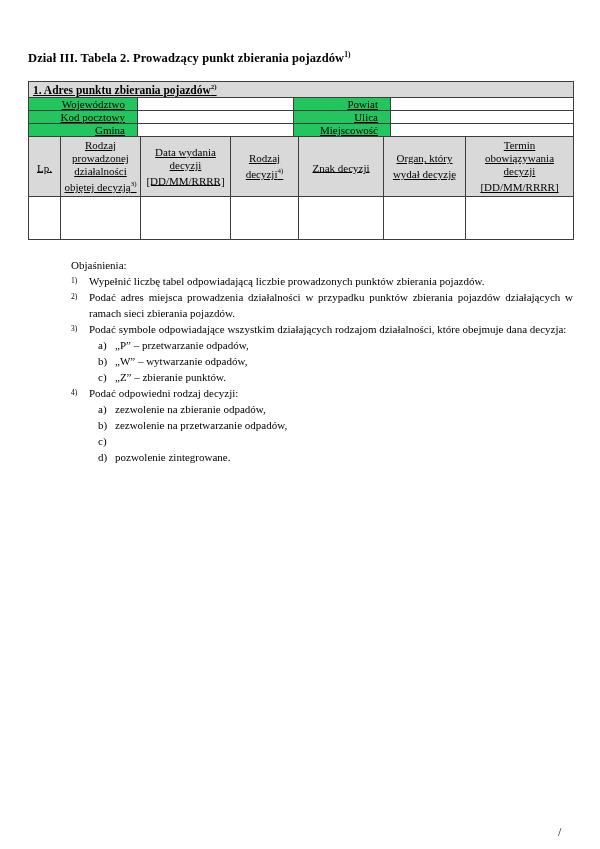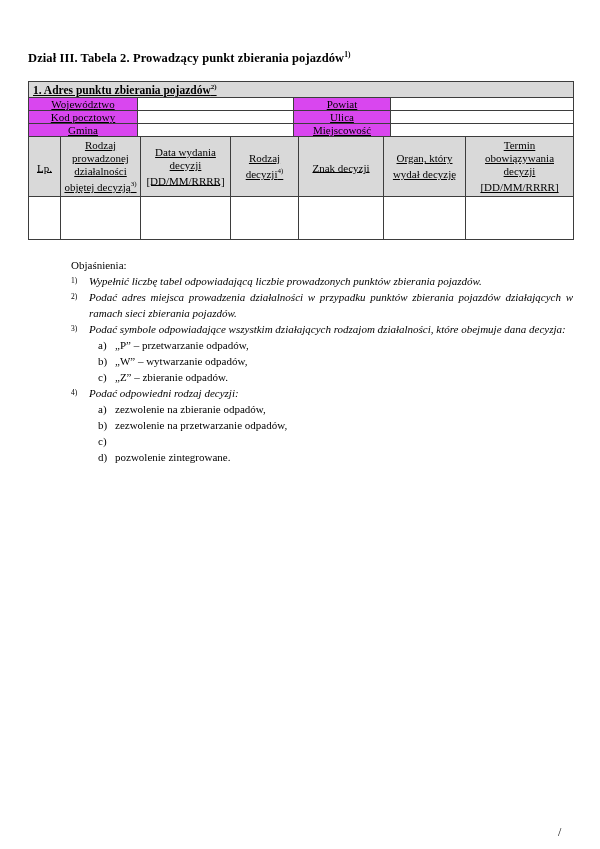--- a/index.html
+++ b/index.html
@@ -16,35 +16,35 @@
 
   table { border-collapse:collapse; width:545px; table-layout:fixed;text-decoration:underline; }
   td, th { border:1px solid #3d3d3d; font-size:11px; font-weight:normal; overflow:hidden; }
 
   .band-cell {
     background:#d9d9d9; font-weight:bold; text-align:left;
     font-size:11.5px; height:16px; padding:1px 4px;
   }
   .band-cell sup { font-size:7px; }
 
-  .lbl-cell { background:#d946ef; height:13px; padding:0 4px; text-align:center; }
+  .lbl-cell { background:#22c55e; height:13px; padding:0 12px; text-align:right; }
   .val-cell { background:#ffffff; height:13px; padding:0 4px; }
 
   .decisions-table { margin-top:-1px; }
   .col-head {
     background:#d9d9d9; text-align:center; vertical-align:middle;
     height:57px; padding:2px 2px; line-height:13px;
   }
   .col-head sup { font-size:7px; }
   .empty-cell { background:#ffffff; height:43px; }
 
   .notes { margin-top:17px; font-size:11px; line-height:16px;margin-left:43px; }
   .note-row { display:flex; align-items:flex-start; }
   .fn-marker { flex:0 0 18px; width:18px; font-size:7.5px; line-height:13px; padding-top:1px; }
-  .note-text { flex:1;font-style:italic; }
+  .note-text { flex:1; }
   .justify { text-align:justify; }
   .sublist { padding-left:27px; }
   .sub-row { display:flex; align-items:flex-start; }
   .sub-marker { flex:0 0 17px; width:17px; }
 
   .page-footer { position:absolute; left:558px; top:825px; font-size:12px; }
 </style>
 </head>
 <body>
 
@@ -137,21 +137,21 @@
       <div class="sub-row">
         <span class="sub-marker">a)</span>
         <span>„P” – przetwarzanie odpadów,</span>
       </div>
       <div class="sub-row">
         <span class="sub-marker">b)</span>
         <span>„W” – wytwarzanie odpadów,</span>
       </div>
       <div class="sub-row">
         <span class="sub-marker">c)</span>
-        <span>„Z” – zbieranie odpadów.</span>
+        <span>„Z” – zbieranie punktów.</span>
       </div>
     </div>
 
     <div class="note-row">
       <span class="fn-marker">4)</span>
       <span class="note-text">Podać odpowiedni rodzaj decyzji:</span>
     </div>
     <div class="sublist">
       <div class="sub-row">
         <span class="sub-marker">a)</span>

